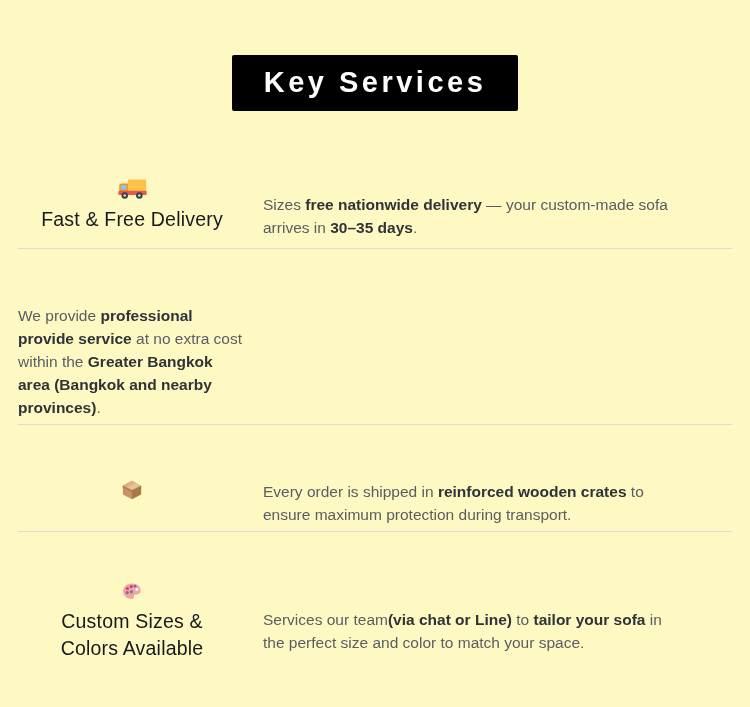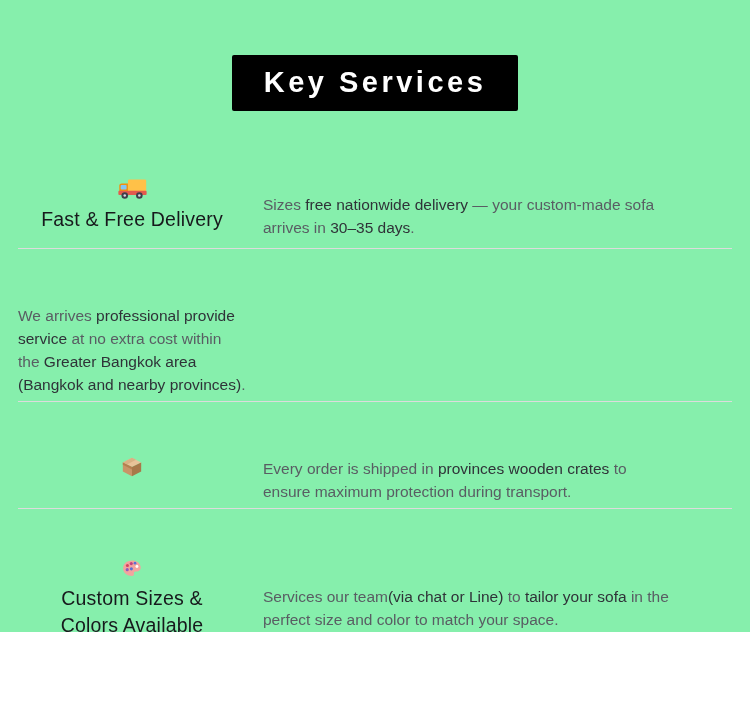--- a/index.html
+++ b/index.html
@@ -4,22 +4,22 @@
 <style>
   html, body {
     margin: 0;
     padding: 0;
     background: #ffffff;
     font-family: "Liberation Sans", "DejaVu Sans", sans-serif;
   }
   .page {
     position: relative;
     width: 750px;
-    height: 632px;
-    background: #86efac;
+    height: 707px;
+    background: #fef9c3;
     overflow: hidden;
   }
   
   .banner-wrap {
     display: flex;
     justify-content: center;
     padding-top: 55px;
   }
   .banner {
     background: var(--header-bg, #000000);
@@ -69,21 +69,21 @@
   .service-desc {
     margin: 0;
     max-width: 410px;
     font-size: 15.5px;
     line-height: 23px;
     color: var(--body-text, #595d63);
     position: relative;
     top: 10px;
   }
   .service-desc .b {
-    font-weight: 400;
+    font-weight: 700;
     color: var(--body-text-bold, #2f3338);
   }
 </style>
 </head>
 <body>
 
 <div class="page">
 
   <div class="banner-wrap">
     <div class="banner">Key Services</div>
@@ -104,36 +104,36 @@
             <circle cx="24.5" cy="19.2" r="3.6" fill="#3E3E4A"></circle>
               <circle cx="24.5" cy="19.2" r="1.4" fill="#D8D8E2"></circle>
           </svg>
         </span>
         <h3 class="service-title">Fast &amp; Free Delivery</h3>
       </div>
       <p class="service-desc"><span>Sizes </span><span class="b">free nationwide delivery</span><span> — your custom-made sofa arrives in </span><span class="b">30–35 days</span><span>.</span></p>
     </div>
 
     <div class="service-row">
-      <p class="service-desc"><span>We arrives </span><span class="b">professional provide service</span><span> at no extra cost within the </span><span class="b">Greater Bangkok area (Bangkok and nearby provinces)</span><span>.</span></p>
+      <p class="service-desc"><span>We provide </span><span class="b">professional provide service</span><span> at no extra cost within the </span><span class="b">Greater Bangkok area (Bangkok and nearby provinces)</span><span>.</span></p>
     </div>
 
     <div class="service-row">
       <div class="service-left">
         <span class="icon-box">
           <svg width="22" height="22" viewBox="0 0 24 24" aria-hidden="true">
             <polygon points="12,2 22,7 12,12 2,7" fill="#E8C398"></polygon>
             <polygon points="2,7 12,12 12,22 2,17" fill="#C89467"></polygon>
             <polygon points="22,7 12,12 12,22 22,17" fill="#A87849"></polygon>
             <polygon points="12,2 16.5,4.2 6.5,9.2 2,7" fill="#D9B183"></polygon>
             <polygon points="12,12 12,14.6 2,9.6 2,7" fill="#B5804F"></polygon>
           </svg>
         </span>
       </div>
-      <p class="service-desc"><span>Every order is shipped in </span><span class="b">provinces wooden crates</span><span> to ensure maximum protection during transport.</span></p>
+      <p class="service-desc"><span>Every order is shipped in </span><span class="b">reinforced wooden crates</span><span> to ensure maximum protection during transport.</span></p>
     </div>
 
     <div class="service-row">
       <div class="service-left">
         <span class="icon-box">
           <svg width="22" height="22" viewBox="0 0 24 24" aria-hidden="true">
             <path d="M12 3.8 C6.3 3.8 2.3 7.7 2.3 12.5 C2.3 17.3 6.7 20.6 12 20.6 C13.6 20.6 14.4 19.6 14.1 18.3 C13.8 16.9 14.4 15.9 15.9 15.9 C17.2 15.9 18.3 15.9 19.6 15.1 C21.2 14.1 21.9 12.2 21.3 10 C20.3 6.2 16.6 3.8 12 3.8 Z" fill="#F2A49E"></path>
             <circle cx="17.4" cy="10.4" r="1.6" fill="#ffffff"></circle>
             <circle cx="7" cy="9.3" r="1.7" fill="#D8415F"></circle>
             <circle cx="11.2" cy="7.2" r="1.7" fill="#C2407E"></circle>

